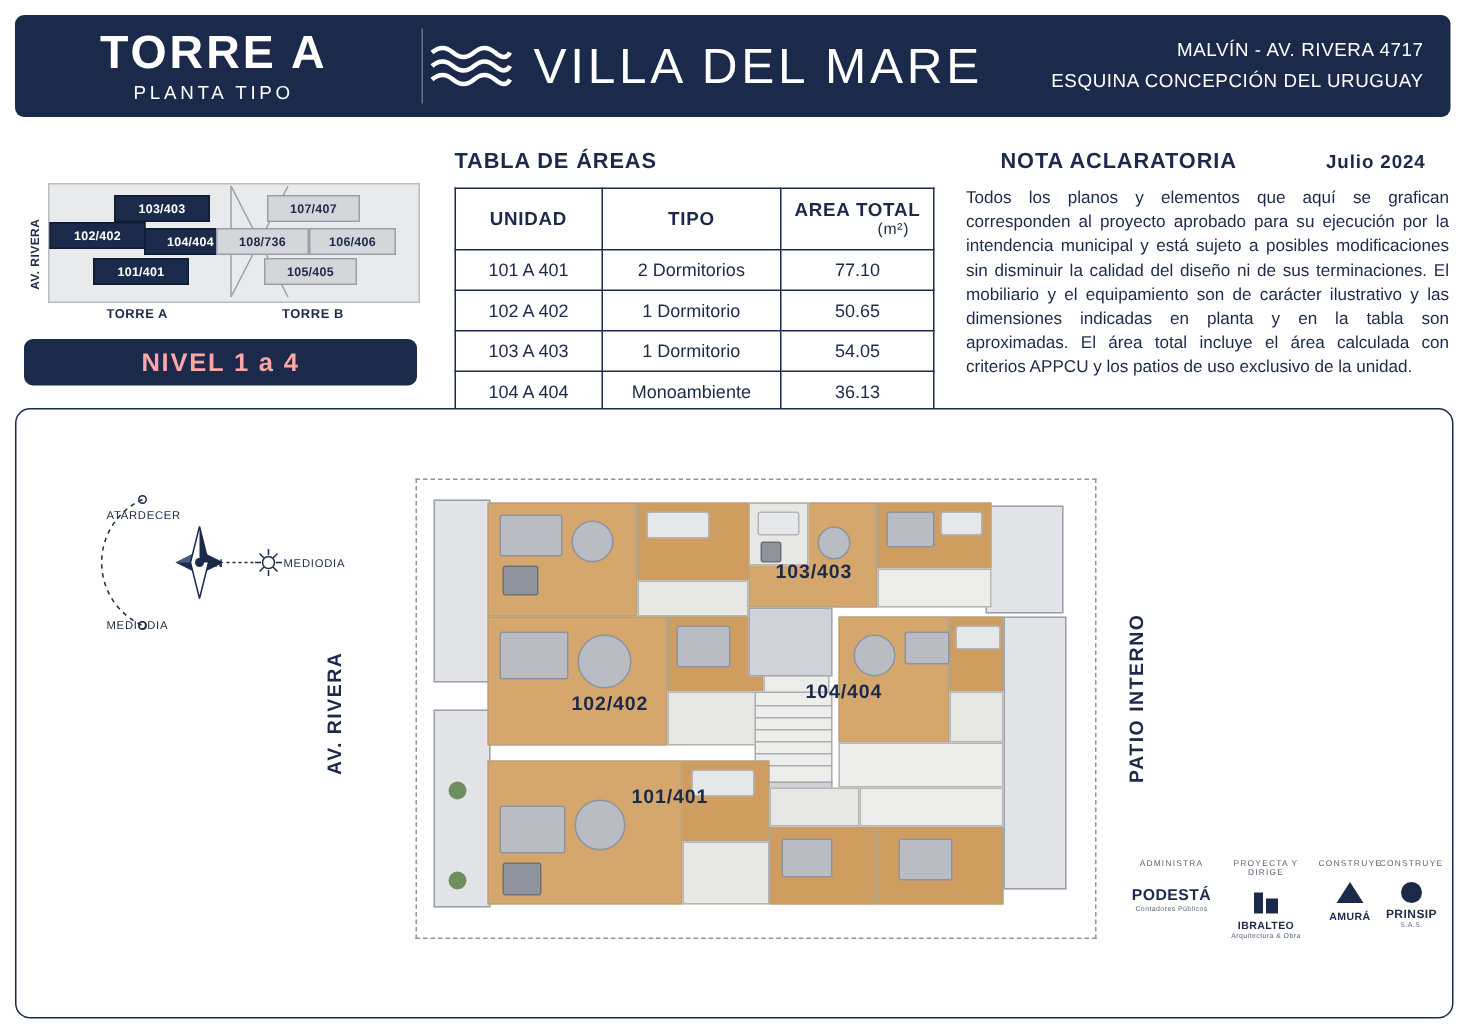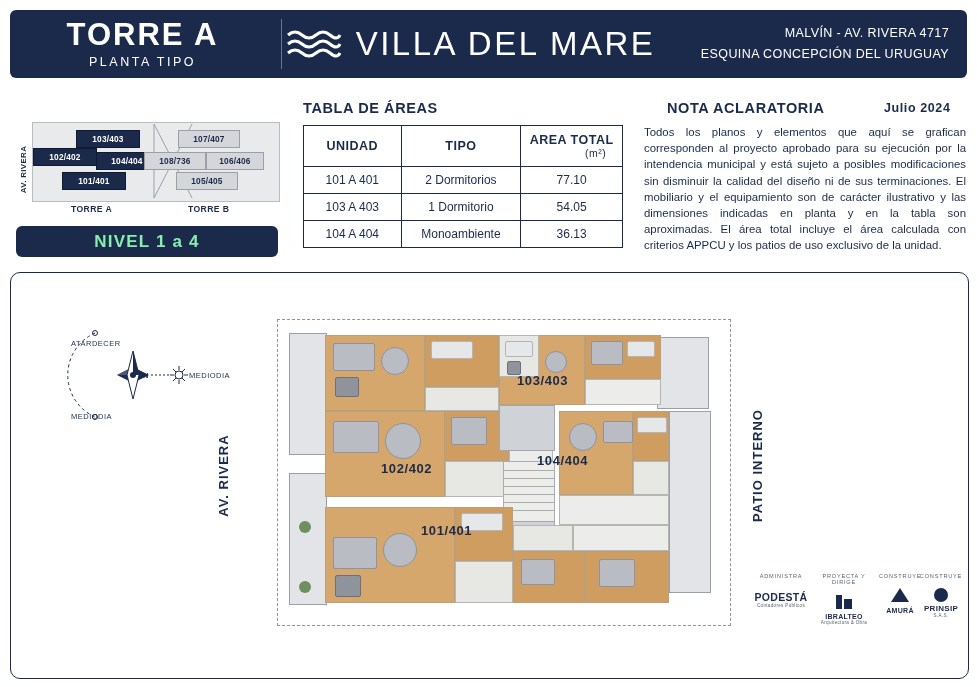--- a/index.html
+++ b/index.html
@@ -140,21 +140,21 @@
     color: #1b2a4a;
   }
   .nivel {
     position: absolute;
     left: 16px;
     top: 226px;
     width: 262px;
     height: 31px;
     background: #1b2a4a;
     border-radius: 6px;
-    color: #86efac;
+    color: #fca5a5;
     font-size: 17px;
     font-weight: bold;
     letter-spacing: 1.2px;
     display: flex;
     align-items: center;
     justify-content: center;
   }
 
   
   .tabla {
@@ -395,20 +395,25 @@
           <span>AREA TOTAL</span>
           <span class="sub">(m²)</span>
         </th>
       </tr>
     </thead>
     <tbody>
       <tr>
         <td>101 A 401</td>
         <td>2 Dormitorios</td>
         <td>77.10</td>
+      </tr>
+      <tr>
+        <td>102 A 402</td>
+        <td>1 Dormitorio</td>
+        <td>50.65</td>
       </tr>
       <tr>
         <td>103 A 403</td>
         <td>1 Dormitorio</td>
         <td>54.05</td>
       </tr>
       <tr>
         <td>104 A 404</td>
         <td>Monoambiente</td>
         <td>36.13</td>

